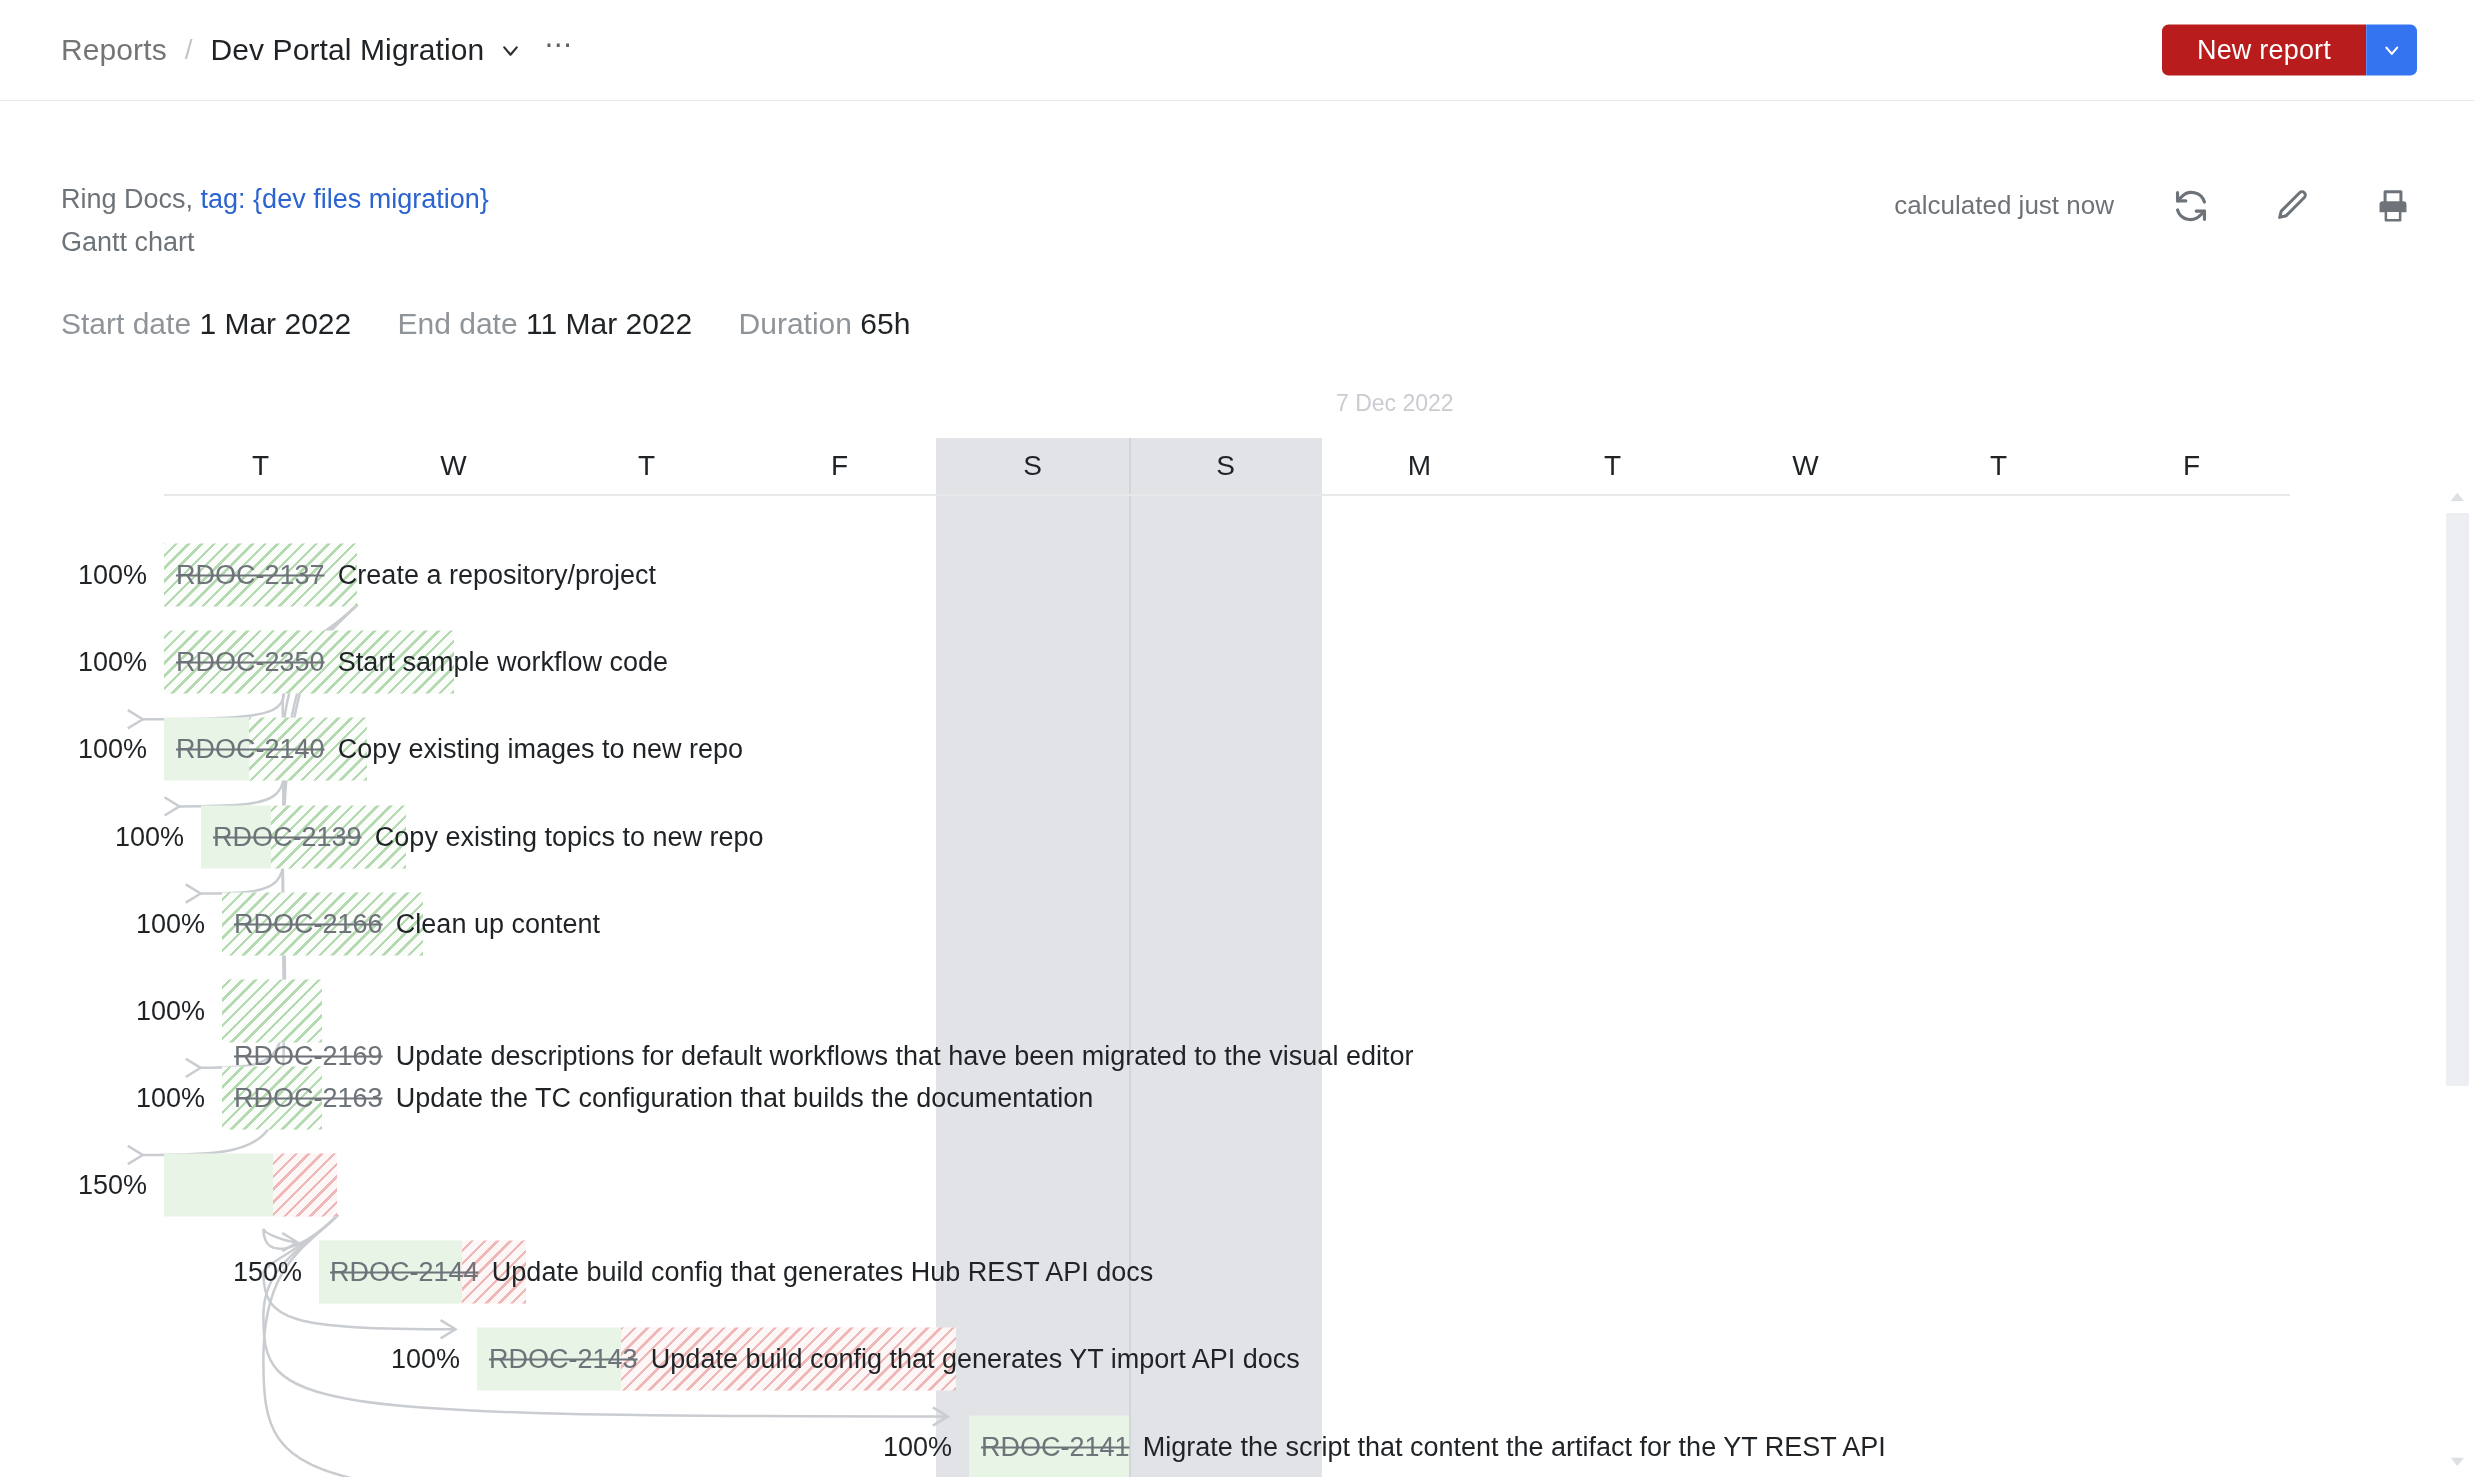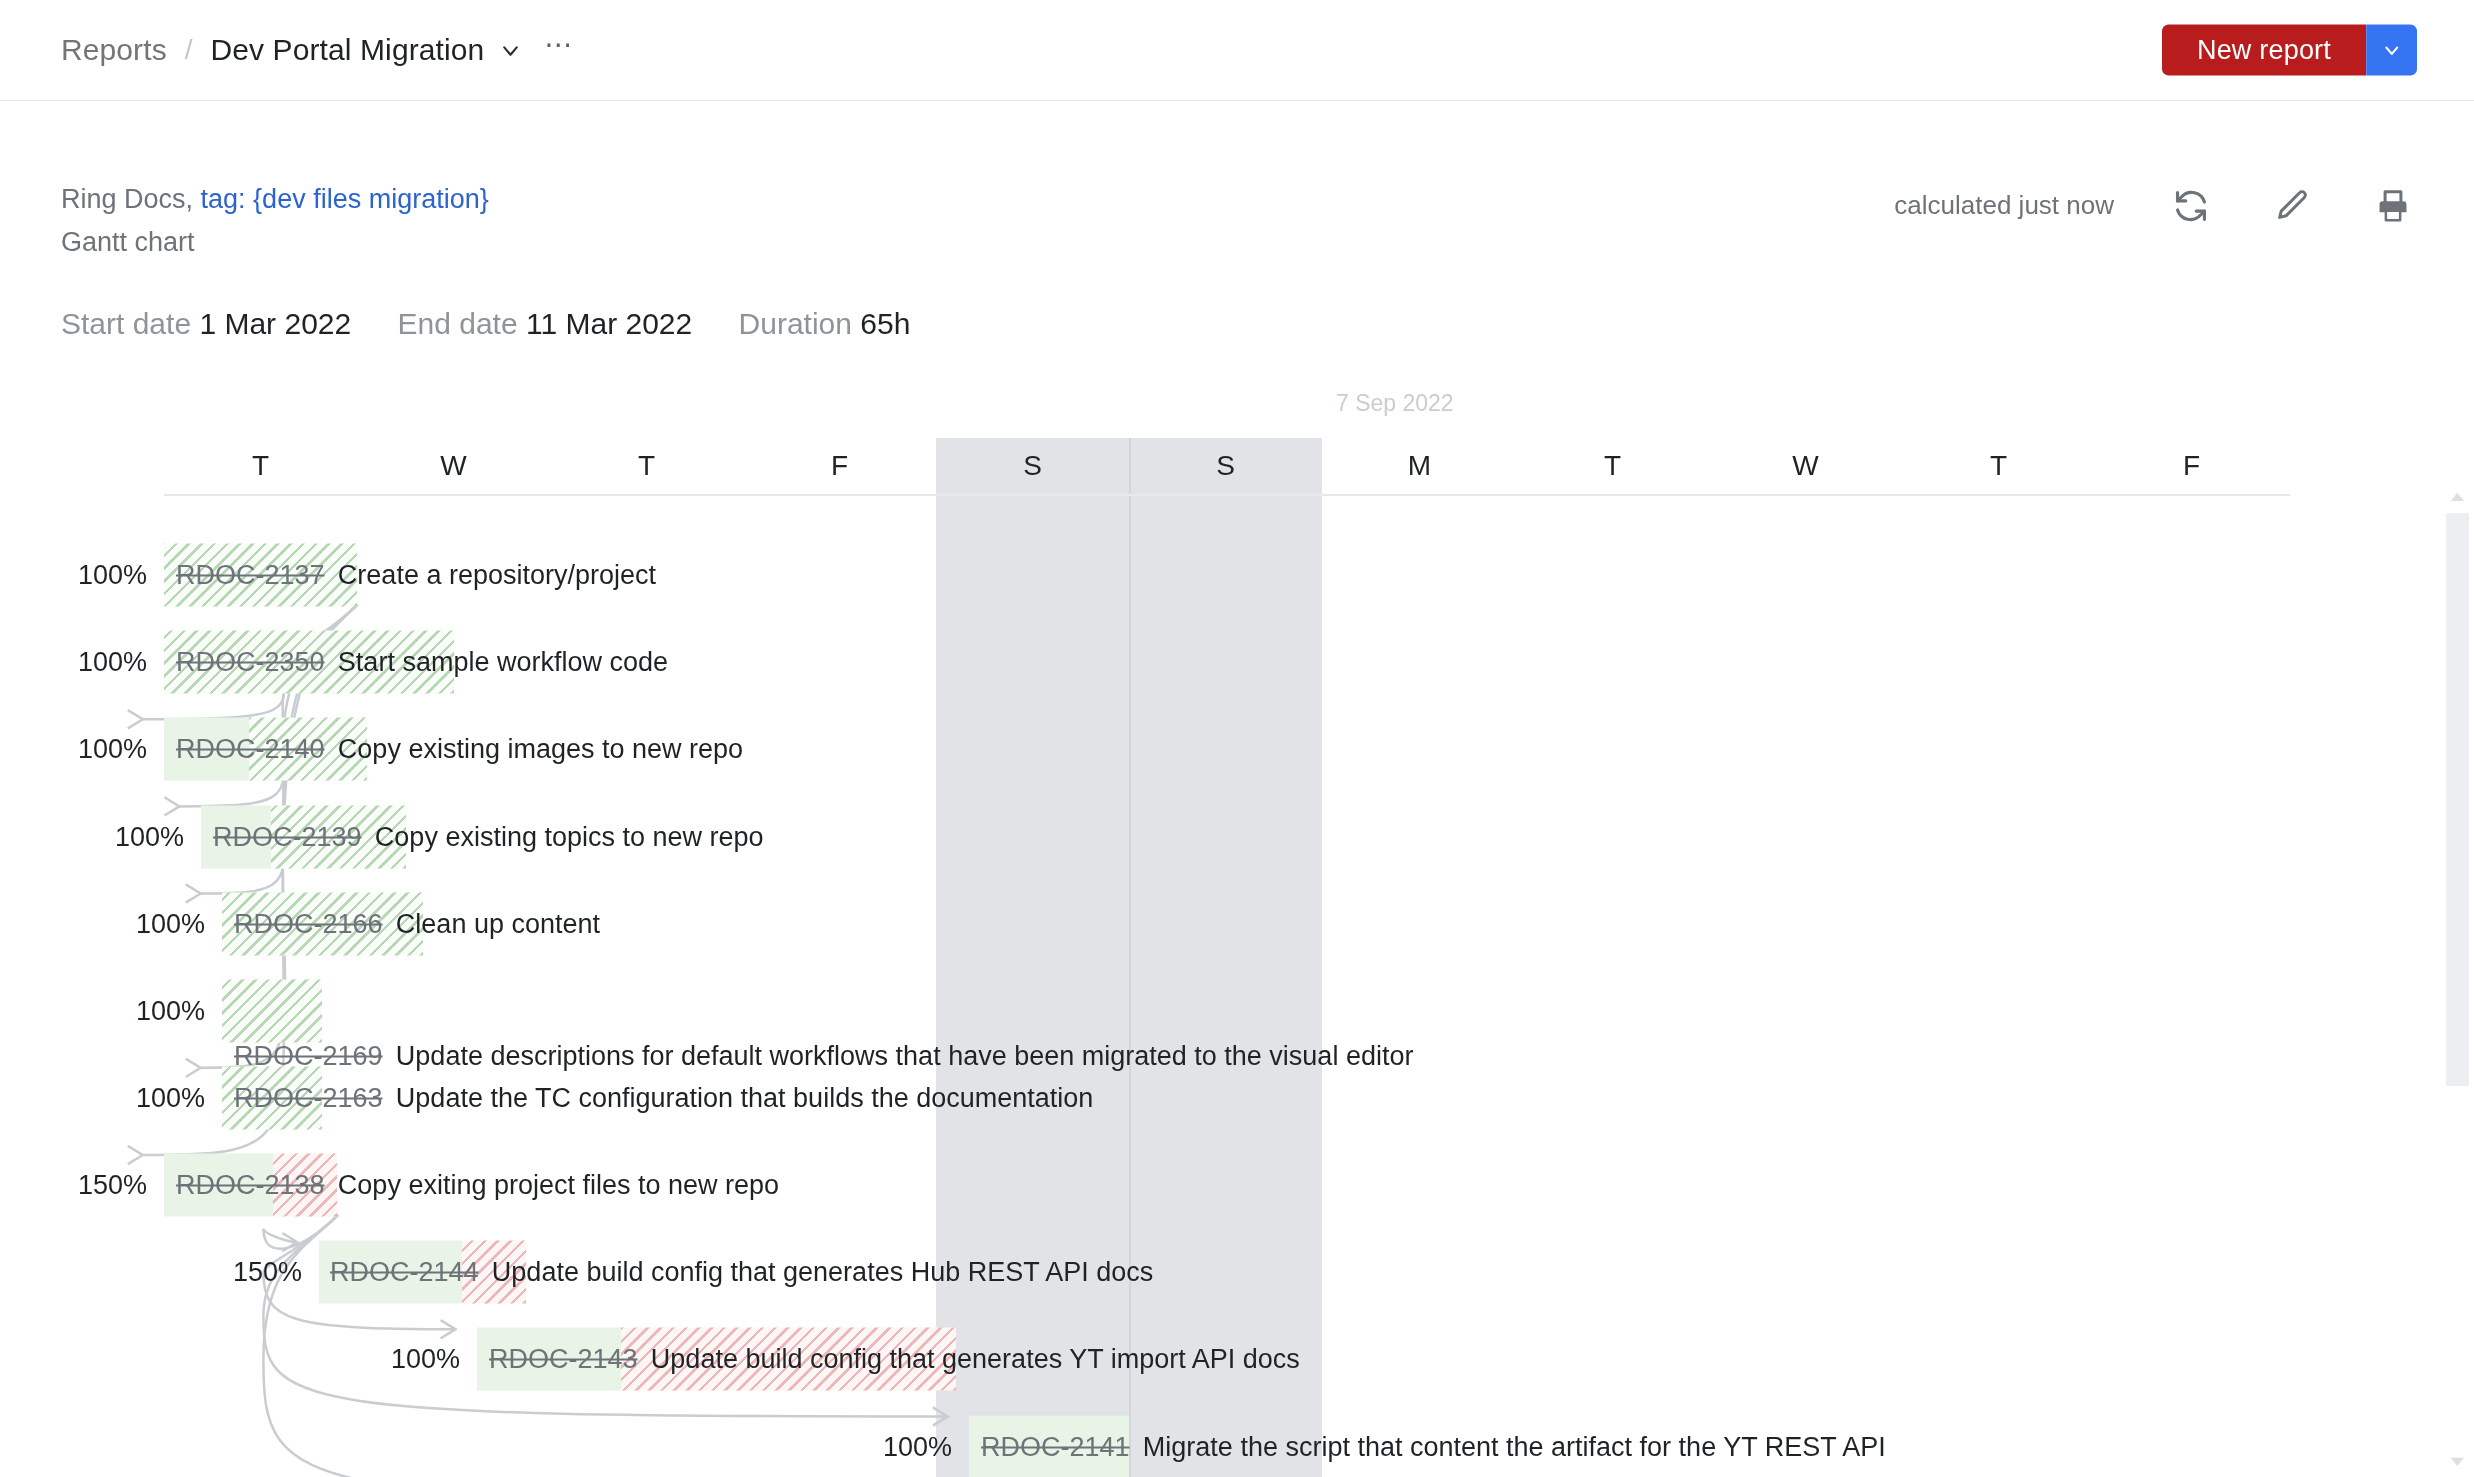--- a/index.html
+++ b/index.html
@@ -247,21 +247,21 @@
       <span class="val">11 Mar 2022</span></span>
     <span class="grp"><span class="lbl">Duration</span>
       <span class="val">65h</span></span>
   </div>
 </div>
 
 <div class="gantt">
   <div id="gantt-bg">
       <div class="weekendband" style="left: 936px; width: 386px;"></div>
       <div class="weekend-div" style="left: 1129px;"></div>
-      <div class="monthlabel" style="left: 1336px; top: 11.6px;">7 Sep 2022</div>
+      <div class="monthlabel" style="left: 1336px; top: 11.6px;">7 Dec 2022</div>
       <div class="dayhead" style="left: 164px; width: 193px;">T</div>
       <div class="dayhead" style="left: 357px; width: 193px;">W</div>
       <div class="dayhead" style="left: 550px; width: 193px;">T</div>
       <div class="dayhead" style="left: 743px; width: 193px;">F</div>
       <div class="dayhead" style="left: 936px; width: 193px;">S</div>
       <div class="dayhead" style="left: 1129px; width: 193px;">S</div>
       <div class="dayhead" style="left: 1323px; width: 193px;">M</div>
       <div class="dayhead" style="left: 1516px; width: 193px;">T</div>
       <div class="dayhead" style="left: 1709px; width: 193px;">W</div>
       <div class="dayhead" style="left: 1902px; width: 193px;">T</div>
@@ -348,21 +348,20 @@
           <div class="bar-hatch-green" style="left: 0px; width: 100px;"></div>
         </div>
         <div class="tasktext" style="left: 234px;"><span class="tid">RDOC-2163</span><span class="tsummary">Update the TC configuration that builds the documentation</span></div>
       </div>
       <div class="row" style="top: 765px;">
         <div class="pct" style="left: 56px; width: 91px;">150%</div>
         <div class="bar" style="left: 164px; width: 174px;">
           <div class="bar-done" style="width: 109px;"></div>
           <div class="bar-hatch-red" style="left: 109px; width: 64px;"></div>
         </div>
-        <div class="tasktext" style="left: 176px;"><span class="tid">RDOC-2138</span><span class="tsummary">Copy exiting project files to new repo</span></div>
       </div>
       <div class="row" style="top: 852px;">
         <div class="pct" style="left: 211px; width: 91px;">150%</div>
         <div class="bar" style="left: 319px; width: 207px;">
           <div class="bar-done" style="width: 143px;"></div>
           <div class="bar-hatch-red" style="left: 143px; width: 64px;"></div>
         </div>
         <div class="tasktext" style="left: 330px;"><span class="tid">RDOC-2144</span><span class="tsummary">Update build config that generates Hub REST API docs</span></div>
       </div>
       <div class="row" style="top: 939px;">

